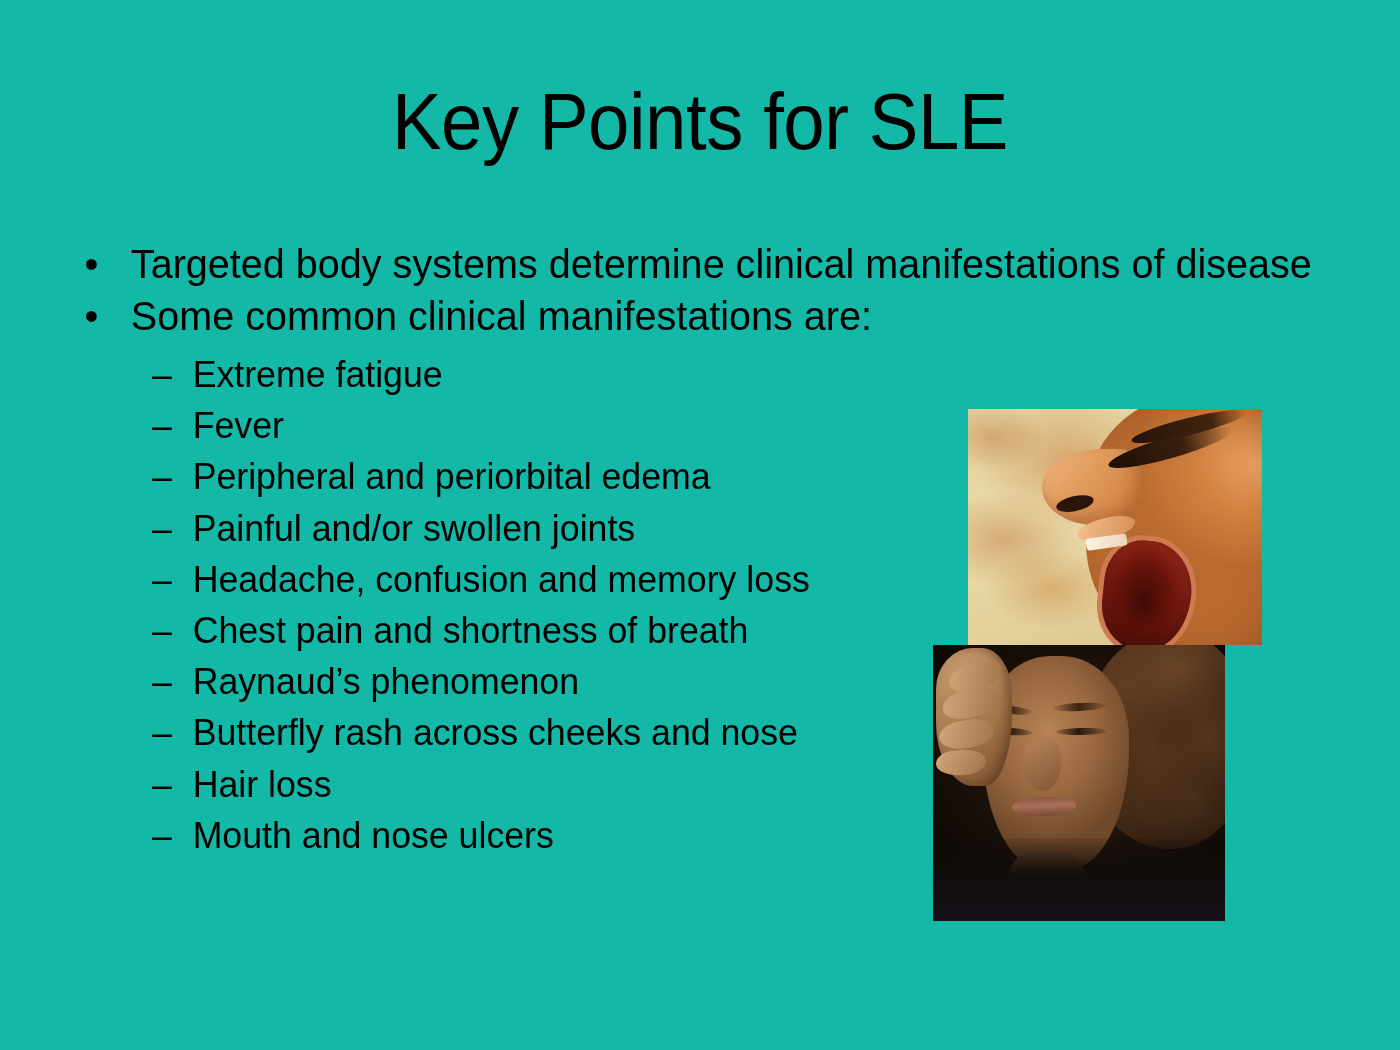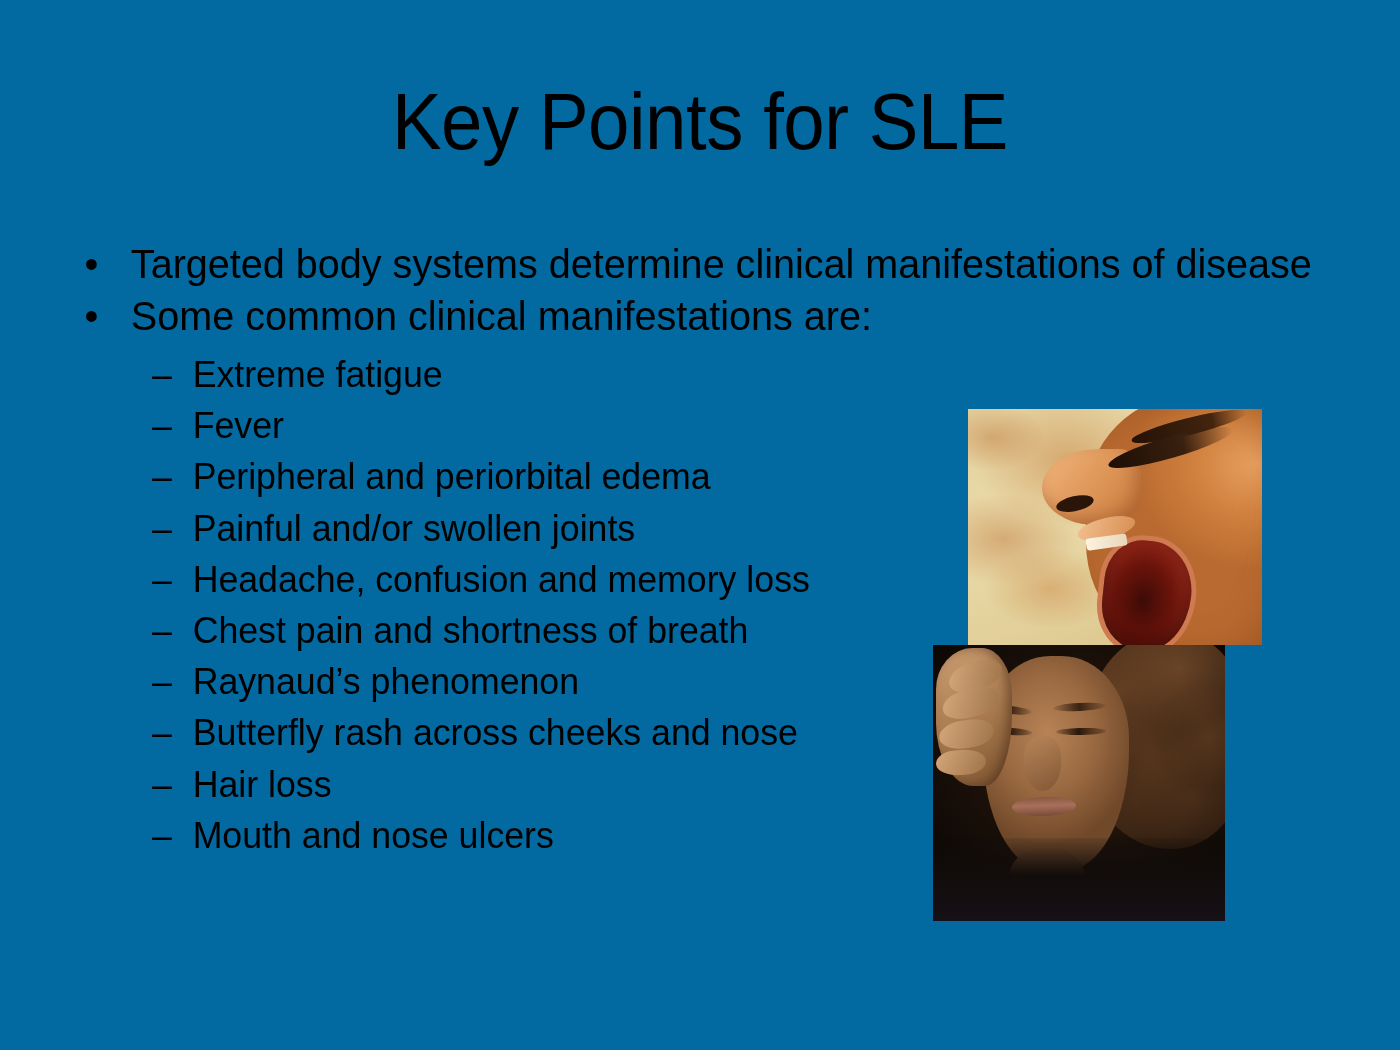--- a/index.html
+++ b/index.html
@@ -14,21 +14,21 @@
     overflow: hidden;
     font-family: "Liberation Sans", sans-serif;
     color: #000000;
   }
 
   #slide {
     position: absolute;
     left: 0; top: 0;
     width: 1400px;
     height: 1050px;
-    background: #0369a1;
+    background: #14b8a6;
   }
 
   
   #slide-title {
     position: absolute;
     left: 0;
     top: 82px;
     width: 1400px;
     text-align: center;
     font-size: 80px;

